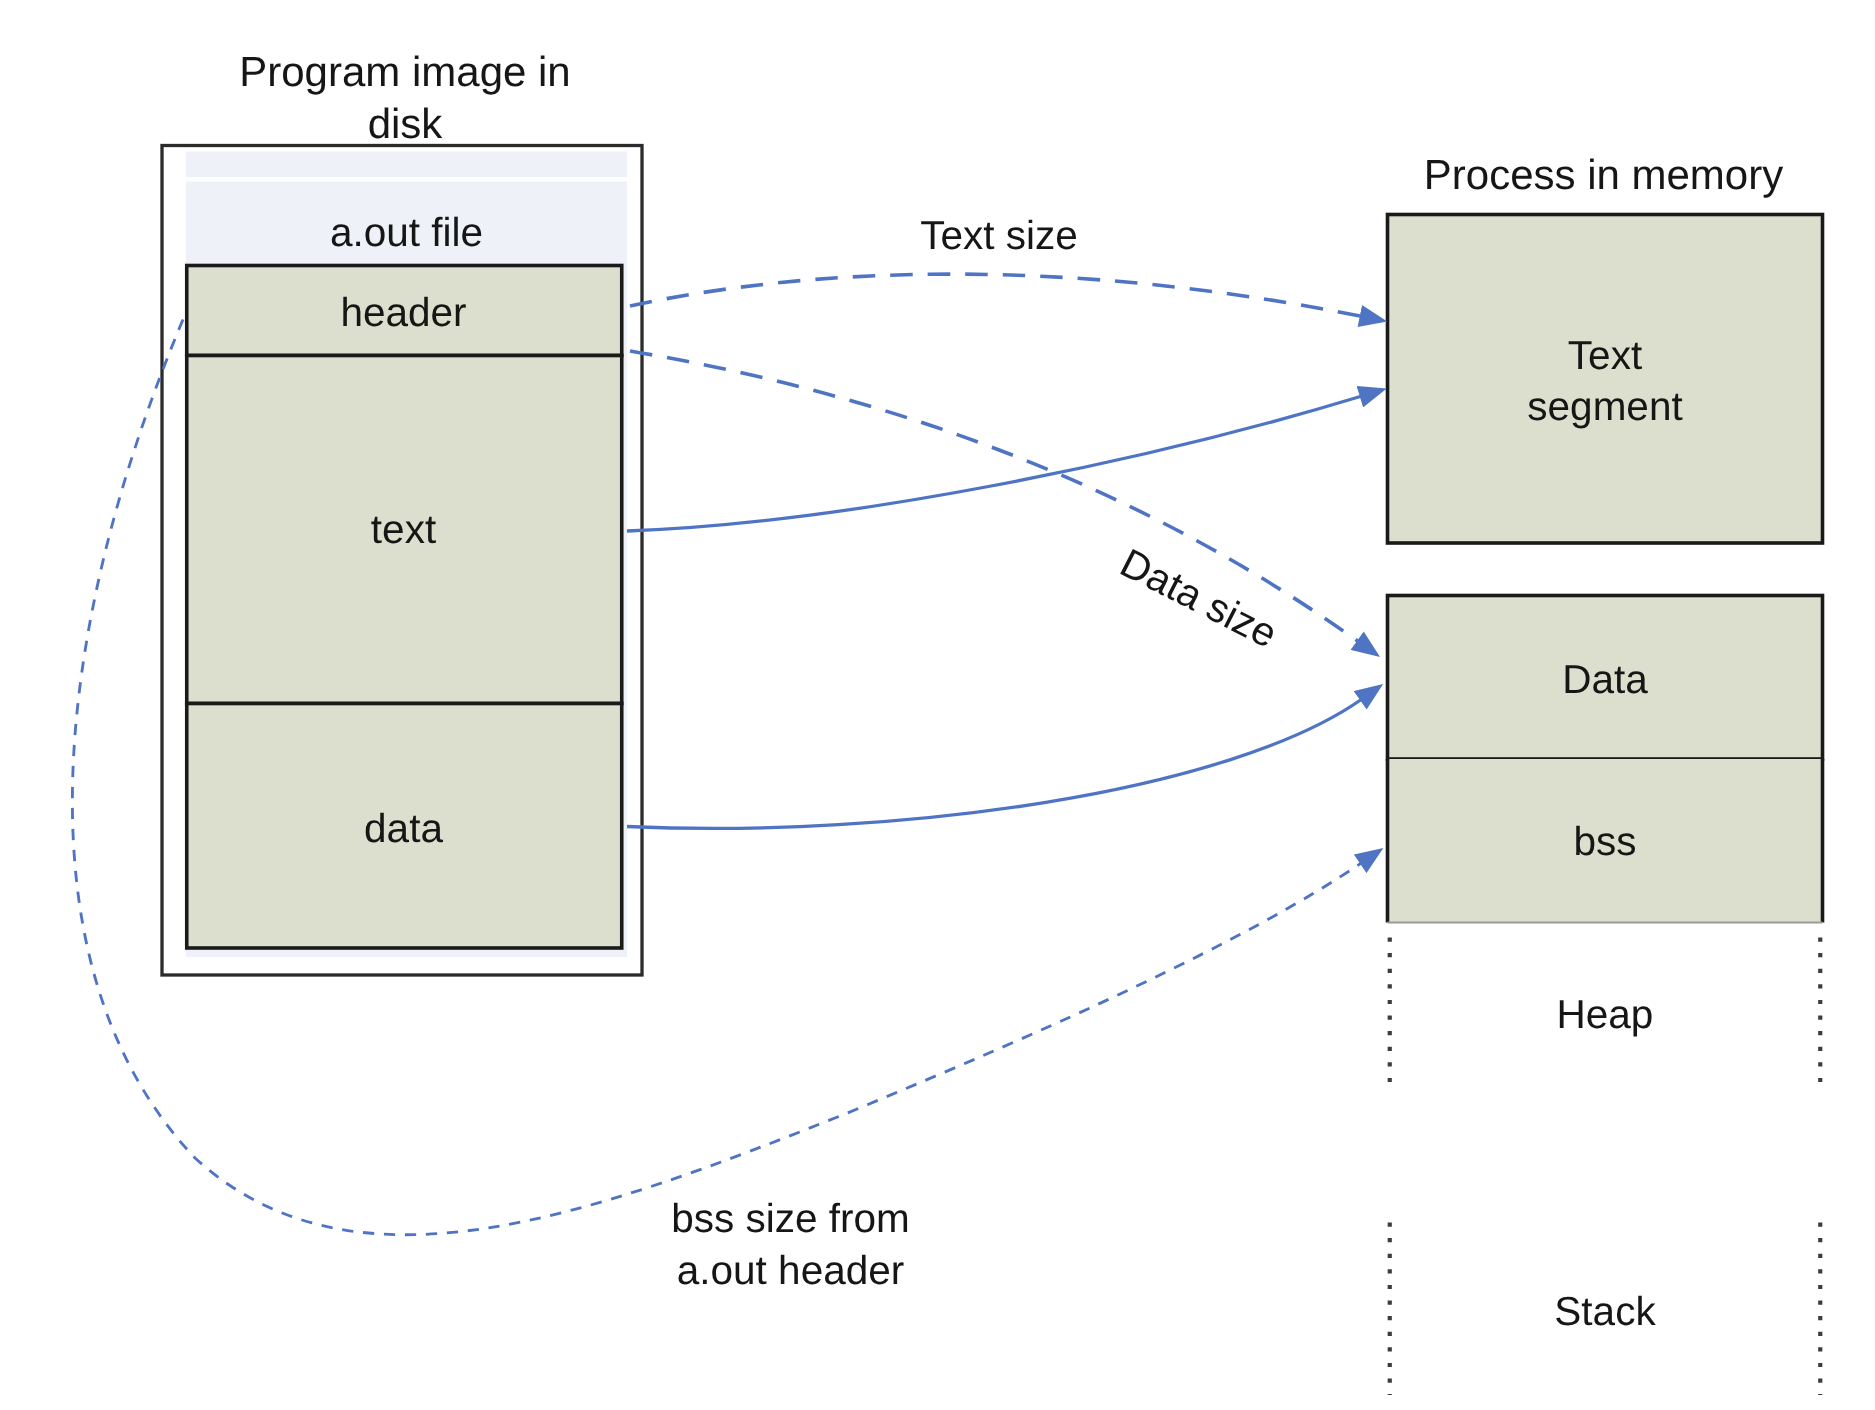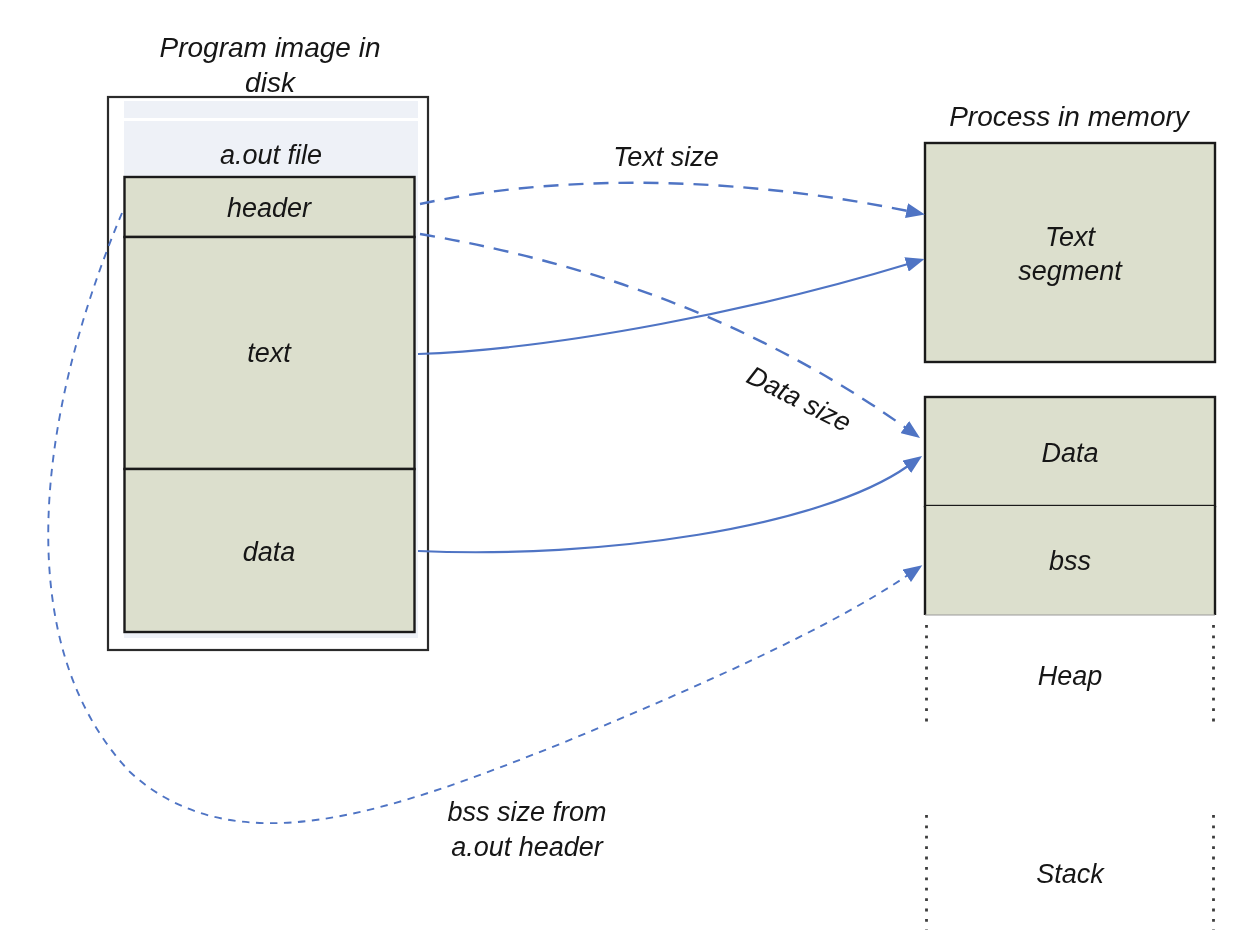--- a/index.html
+++ b/index.html
@@ -6,21 +6,20 @@
     margin: 0;
     padding: 0;
     background: #ffffff;
   }
   .canvas {
     position: relative;
     width: 1250px;
     height: 940px;
     background: #ffffff;
     font-family: "Liberation Sans", sans-serif;
-    font-style: italic;
   }
   svg { display: block; }
 
   .lbl {
     font-family: "Liberation Sans", sans-serif;
     font-size: 27px;
     fill: #161616;
   }
   .title { font-size: 28px; }
 

